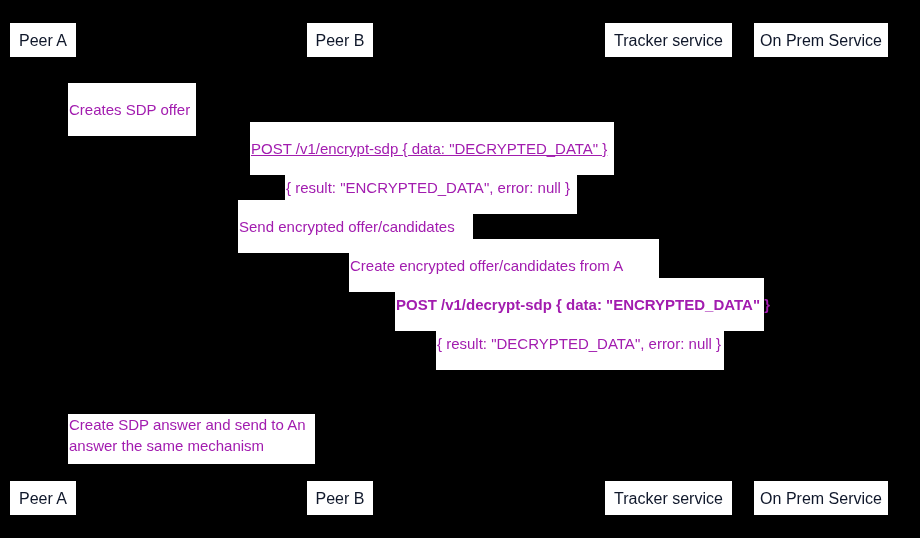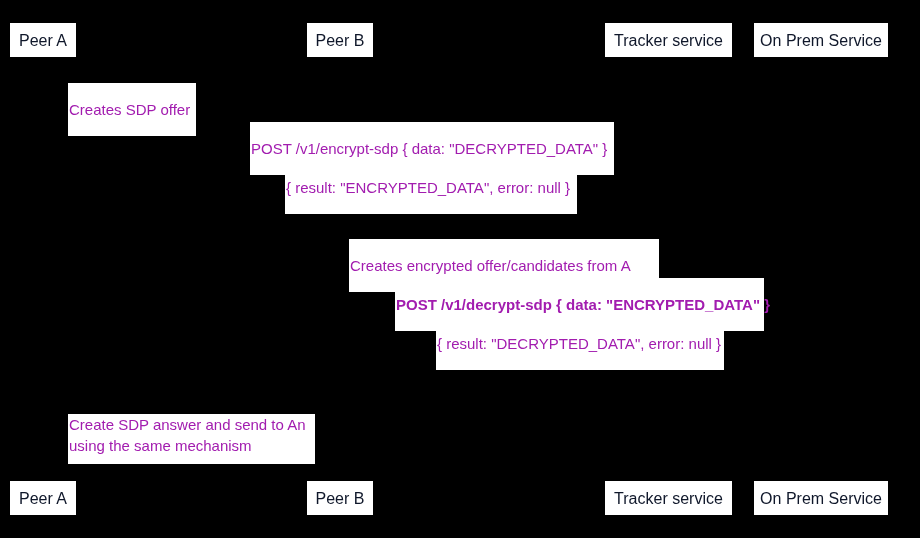--- a/index.html
+++ b/index.html
@@ -88,35 +88,36 @@
   <div class="msg-line" style="left:43px;  top:104px; width:778px;"></div>
   <div class="msg-line" style="left:43px;  top:143px; width:778px;"></div>
   <div class="msg-line" style="left:43px;  top:182px; width:625px;"></div>
   <div class="msg-line" style="left:340px; top:221px; width:328px;"></div>
   <div class="msg-line" style="left:340px; top:260px; width:481px;"></div>
   <div class="msg-line" style="left:340px; top:299px; width:481px;"></div>
   <div class="msg-line" style="left:43px;  top:348px; width:297px;"></div>
 
   <div class="msg-label" style="left:68px; top:83px; width:128px;">Creates SDP offer</div>
 
-  <div class="msg-label" style="left:250px; top:122px; width:364px;">POST /v1/encrypt-sdp { data: "DECRYPTED_DATA" }</div>
+  <div class="msg-label" style="left:250px; top:122px; width:364px;text-decoration:underline;">POST /v1/encrypt-sdp { data: "DECRYPTED_DATA" }</div>
 
   <div class="msg-label" style="left:285px; top:161px; width:292px;">{ result: "ENCRYPTED_DATA", error: null }</div>
 
+  <div class="msg-label" style="left:238px; top:200px; width:235px;">Send encrypted offer/candidates</div>
 
-  <div class="msg-label" style="left:349px; top:239px; width:310px;">Creates encrypted offer/candidates from A</div>
+  <div class="msg-label" style="left:349px; top:239px; width:310px;">Create encrypted offer/candidates from A</div>
 
   <div class="msg-label" style="left:395px; top:278px; width:369px;font-weight:bold;">POST /v1/decrypt-sdp { data: "ENCRYPTED_DATA" }</div>
 
   <div class="msg-label" style="left:436px; top:317px; width:288px;">{ result: "DECRYPTED_DATA", error: null }</div>
 
 
   <div class="msg-label two-line" style="left:68px; top:414px; width:247px; height:50px;">
     <div>Create SDP answer and send to An</div>
-    <div>using the same mechanism</div>
+    <div>answer the same mechanism</div>
   </div>
 
   <div class="actor-box" style="left:10px;  top:481px; width:66px;">Peer A</div>
   <div class="actor-box" style="left:307px; top:481px; width:66px;">Peer B</div>
   <div class="actor-box" style="left:605px; top:481px; width:127px;">Tracker service</div>
   <div class="actor-box" style="left:754px; top:481px; width:134px;">On Prem Service</div>
 
 </div>
 
 </body></html>

